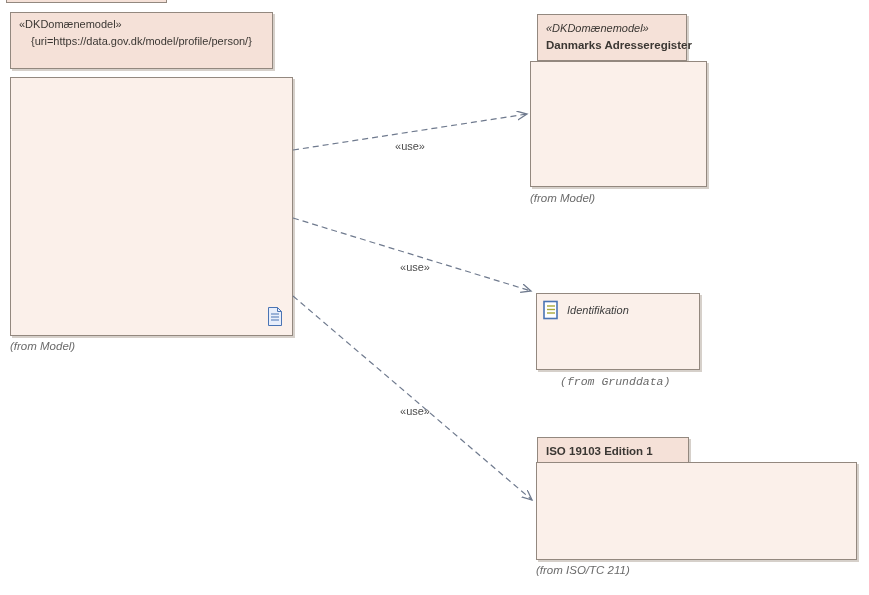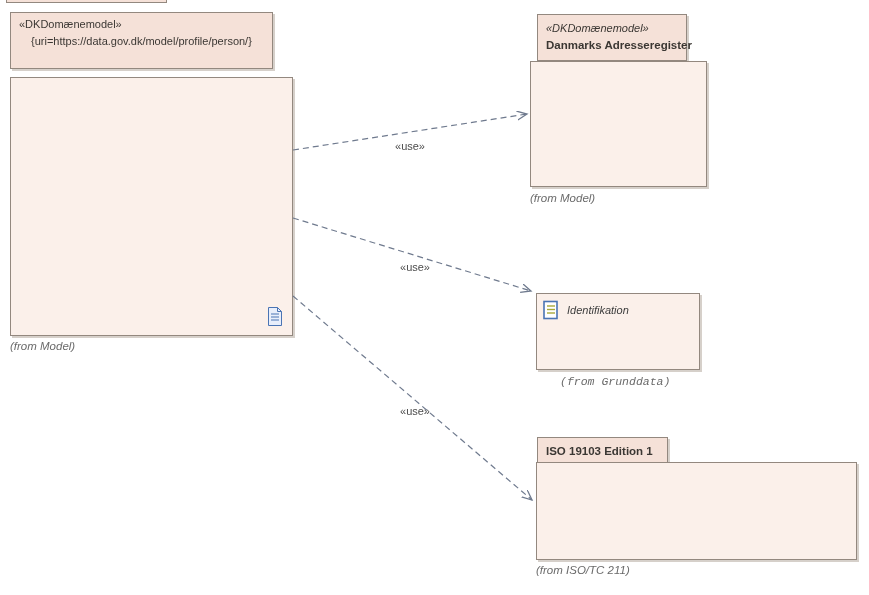--- a/index.html
+++ b/index.html
@@ -78,21 +78,21 @@
     <svg class="icon" width="16" height="20" viewBox="0 0 16 20">
       <rect x="1" y="1.5" width="13" height="17" fill="#ffffff" stroke="#4a74b4" stroke-width="1.6"></rect>
       <line x1="4" y1="6" x2="12" y2="6" stroke="#a8a838" stroke-width="1.4"></line>
       <line x1="4" y1="9.5" x2="12" y2="9.5" stroke="#a8a838" stroke-width="1.4"></line>
       <line x1="4" y1="13" x2="12" y2="13" stroke="#a8a838" stroke-width="1.4"></line>
     </svg>
     <span class="elem-label">Identifikation</span>
   </div>
   <div class="from-label" style="left:560px;top:375px;width:164px;font-family:Liberation Mono, monospace;">(from Grunddata)</div>
 
-  <div class="shape tab" style="left:537px;top:437px;width:131px;height:26px;">
+  <div class="shape tab" style="left:537px;top:437px;width:152px;height:26px;">
     <div class="tab-text" style="padding-top:5px;">
       <div class="pkg-name">ISO 19103 Edition 1</div>
     </div>
   </div>
   <div class="shape body" style="left:536px;top:462px;width:321px;height:98px;"></div>
   <div class="from-label" style="left:536px;top:564px;width:321px;">(from ISO/TC 211)</div>
 
   <svg class="overlay" width="869" height="595" viewBox="0 0 869 595">
     <defs>
       <marker id="openArrow" markerWidth="14" markerHeight="12" refX="10" refY="4.5" orient="auto" markerUnits="userSpaceOnUse">

